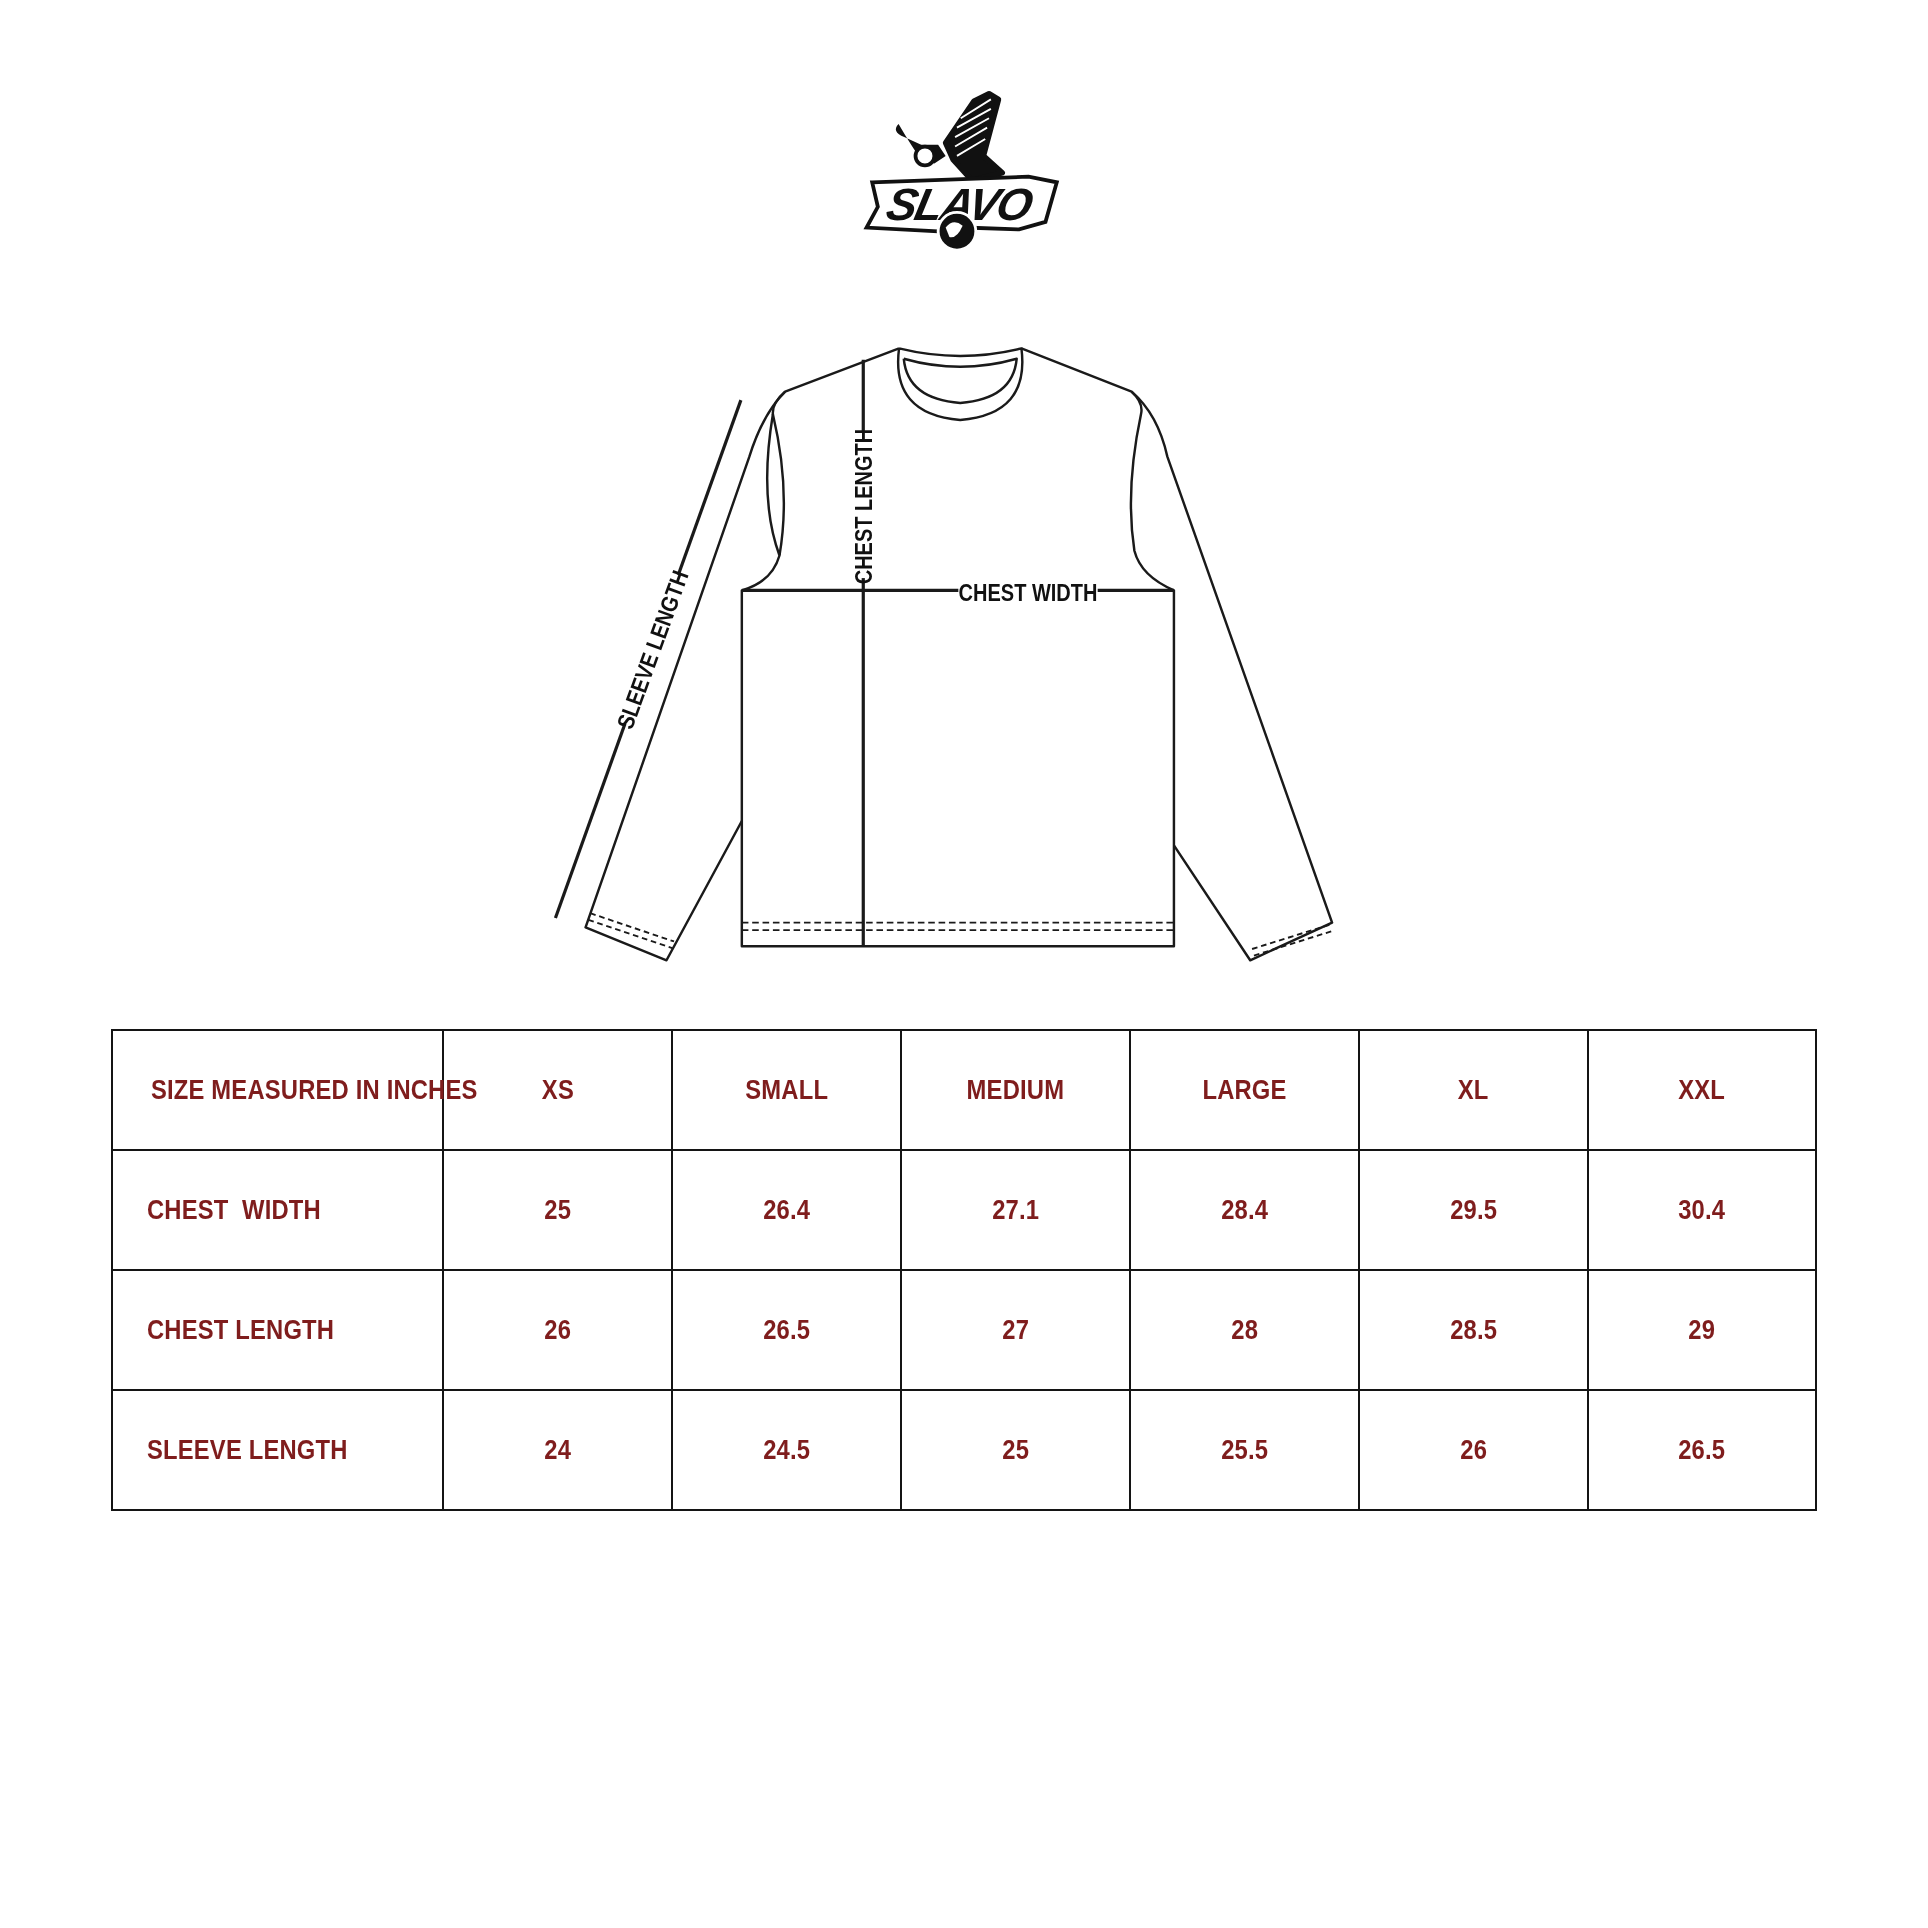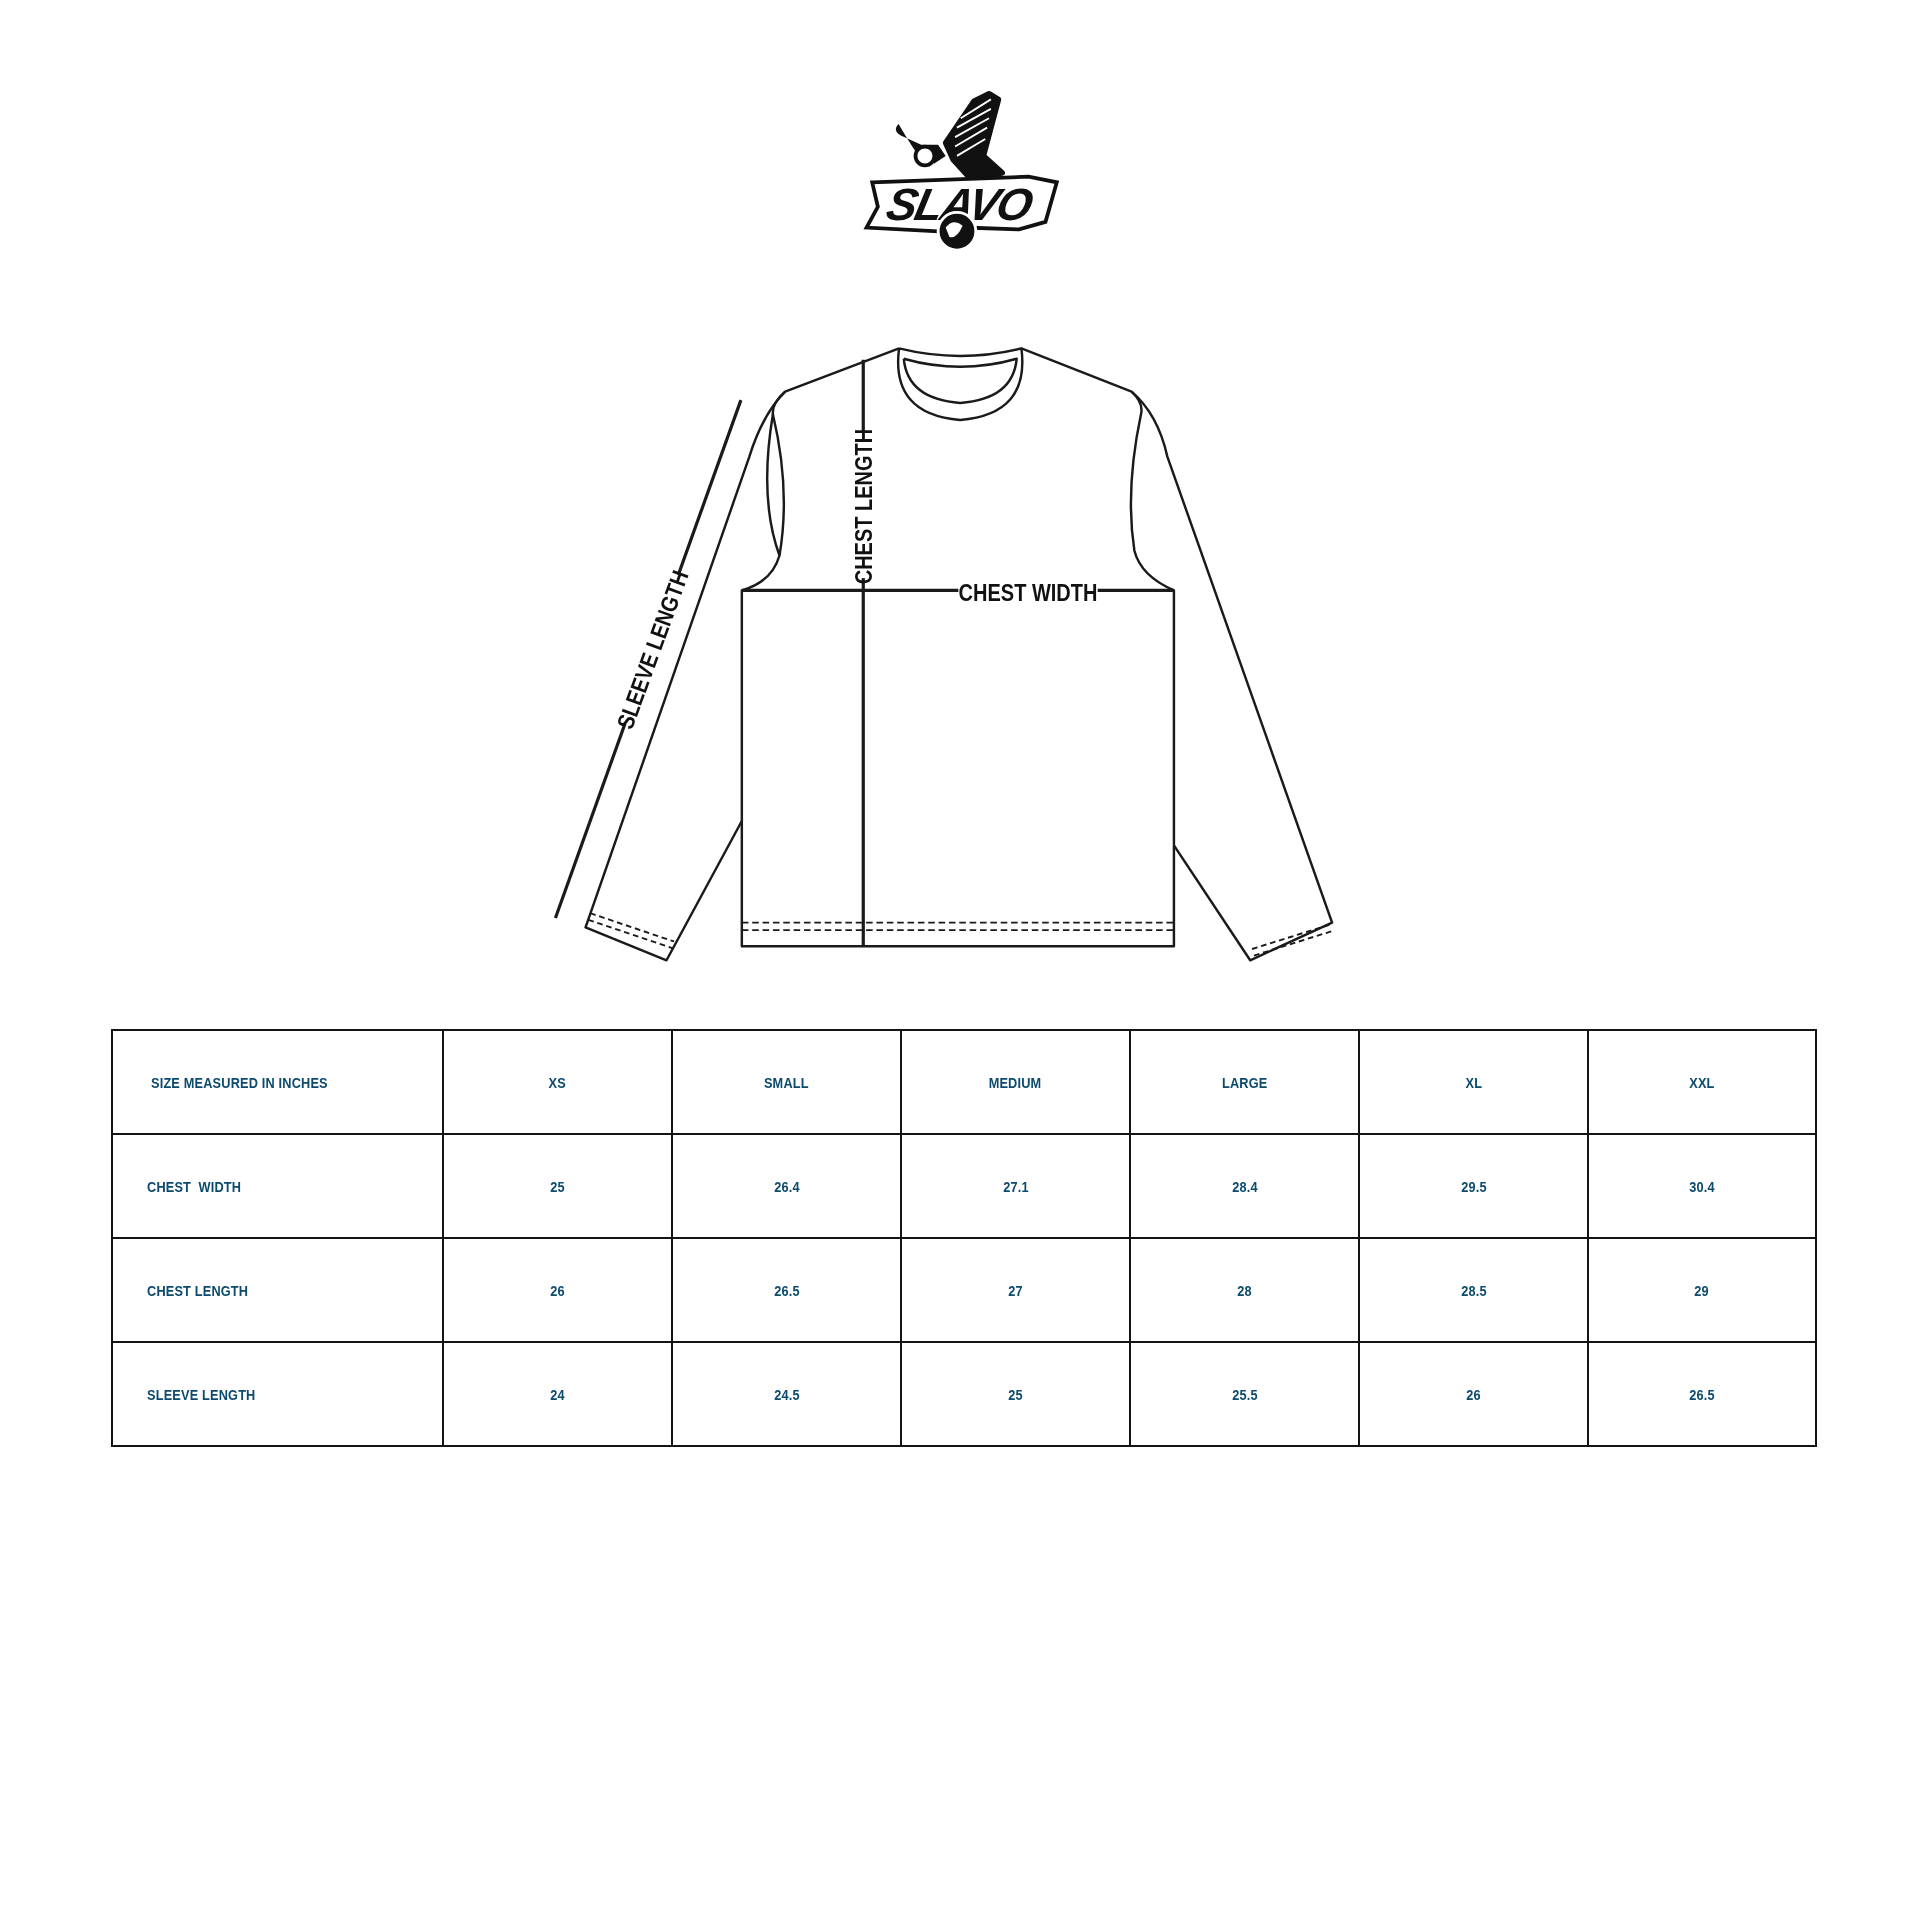--- a/index.html
+++ b/index.html
@@ -6,24 +6,24 @@
   body { width: 1928px; height: 1928px; position: relative; overflow: hidden;
          font-family: "Liberation Sans", "DejaVu Sans", sans-serif; color: #111111; }
   .logo { position: absolute; left: 859px; top: 90px; width: 211px; height: 162px; }
   .diagram { position: absolute; left: 0; top: 0; width: 1928px; height: 998px; }
   .diagram text { font-family: "Liberation Sans", sans-serif; font-weight: 700; fill: #111; }
   table.size-table {
     position: absolute; left: 111px; top: 1029px; width: 1702px;
     border-collapse: collapse; table-layout: fixed;
   }
   table.size-table td, table.size-table th {
-    border: 2.8px solid #141414; height: 86px; padding: 8px;
-    font-family: "Liberation Sans", sans-serif; font-weight: 700; font-size: 15px;
+    border: 2.8px solid #141414; height: 86px; padding: 16px;
+    font-family: "Liberation Sans", sans-serif; font-weight: 700; font-size: 28px;
     text-align: center; vertical-align: middle; transform-origin: center;
-    letter-spacing: 0.2px; color: #0c4a6e;
+    letter-spacing: 0.2px; color: #7f1d1d;
   }
   table.size-table .rowlabel { text-align: left; padding-left: 34px; }
   table.size-table th.corner { text-align: left; padding-left: 38px; }
   .cond { display: inline-block; transform: scaleX(0.85); transform-origin: left center; white-space: nowrap; }
   .condc { display: inline-block; transform: scaleX(0.85); transform-origin: center center; white-space: nowrap; }
 </style>
 </head>
 <body>
 
 <div class="logo">

